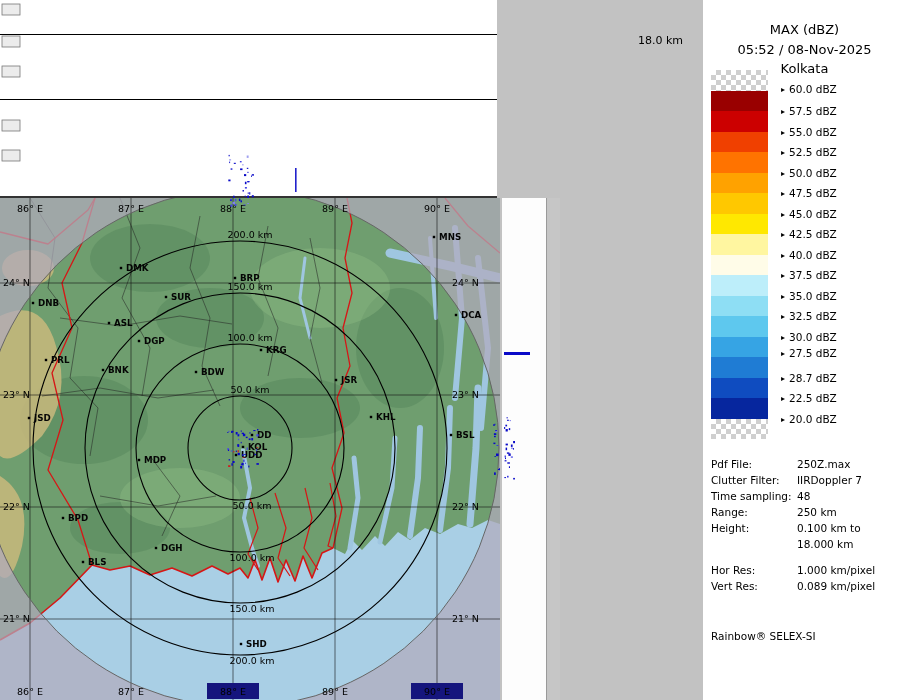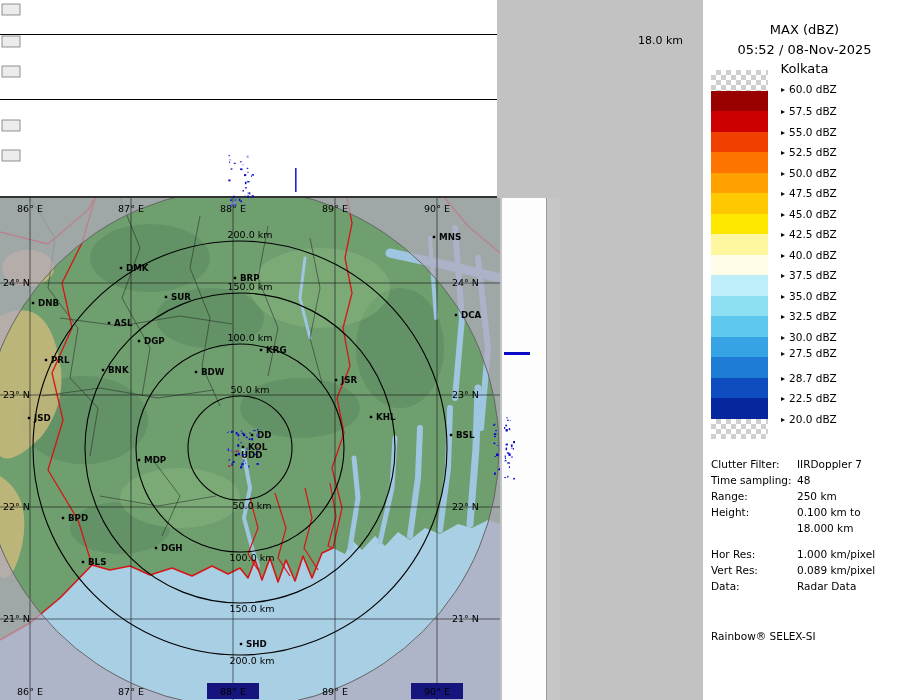--- a/index.html
+++ b/index.html
@@ -366,20 +366,24 @@
           <div class="scale-label" style="top: 239px;"><span class="arrow">▸</span><span>32.5 dBZ</span></div>
           <div class="scale-label" style="top: 259.5px;"><span class="arrow">▸</span><span>30.0 dBZ</span></div>
           <div class="scale-label" style="top: 276px;"><span class="arrow">▸</span><span>27.5 dBZ</span></div>
           <div class="scale-label" style="top: 300.5px;"><span class="arrow">▸</span><span>28.7 dBZ</span></div>
           <div class="scale-label" style="top: 321px;"><span class="arrow">▸</span><span>22.5 dBZ</span></div>
           <div class="scale-label" style="top: 341.5px;"><span class="arrow">▸</span><span>20.0 dBZ</span></div>
         </div>
     </div>
     <div class="info" id="info-block">
         <div class="info-row">
+          <span class="lab">Pdf File:</span>
+          <span>250Z.max</span>
+        </div>
+        <div class="info-row">
           <span class="lab">Clutter Filter:</span>
           <span>IIRDoppler 7</span>
         </div>
         <div class="info-row">
           <span class="lab">Time sampling:</span>
           <span>48</span>
         </div>
         <div class="info-row">
           <span class="lab">Range:</span>
           <span>250 km</span>
@@ -393,21 +397,17 @@
           <span>18.000 km</span>
         </div>
         <div class="info-row gap">
           <span class="lab">Hor Res:</span>
           <span>1.000 km/pixel</span>
         </div>
         <div class="info-row">
           <span class="lab">Vert Res:</span>
           <span>0.089 km/pixel</span>
         </div>
-        <div class="info-row">
-          <span class="lab">Data:</span>
-          <span>Radar Data</span>
-        </div>
       </div>
     <div class="brand">Rainbow® SELEX-SI</div>
   </div>
 
 </div>
 
 </body></html>

